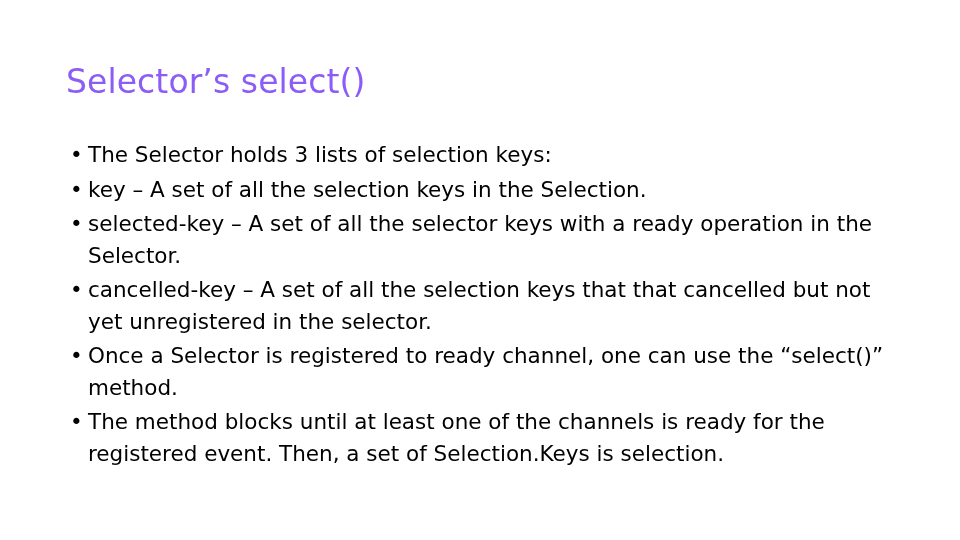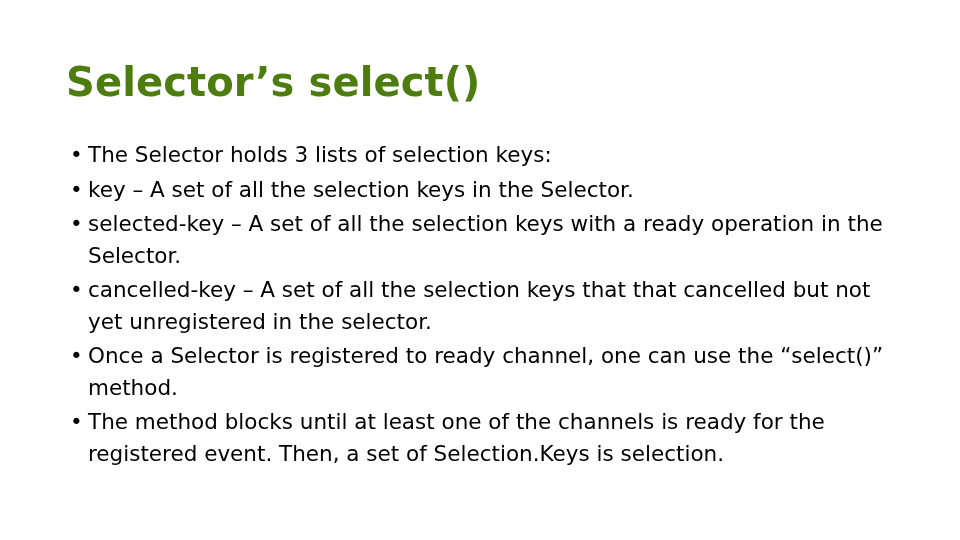--- a/index.html
+++ b/index.html
@@ -24,25 +24,25 @@
     background: #ffffff;
     box-sizing: border-box;
   }
 
   
   .slide-title {
     position: absolute;
     left: 66px;
     top: 58px;
     width: 830px;
-    font-size: 40px;
+    font-size: 33px;
     line-height: 48px;
-    font-weight: 700;
+    font-weight: 400;
     letter-spacing: 0.1px;
-    color: #4d7c0f;
+    color: #8b5cf6;
     white-space: nowrap;
   }
 
   
   .body-block {
     position: absolute;
     left: 62px;
     top: 139px;
     width: 836px;
   }
@@ -91,26 +91,26 @@
   <div class="body-block">
     <ul class="bullet-list">
 
       <li class="bullet-item">
         <span class="bullet-marker">•</span>
         <span class="bullet-text">The Selector holds 3 lists of selection keys:</span>
       </li>
 
       <li class="bullet-item">
         <span class="bullet-marker">•</span>
-        <span class="bullet-text">key – A set of all the selection keys in the Selector.</span>
+        <span class="bullet-text">key – A set of all the selection keys in the Selection.</span>
       </li>
 
       <li class="bullet-item">
         <span class="bullet-marker">•</span>
-        <span class="bullet-text">selected-key – A set of all the selection keys with a ready operation in the Selector.</span>
+        <span class="bullet-text">selected-key – A set of all the selector keys with a ready operation in the Selector.</span>
       </li>
 
       <li class="bullet-item">
         <span class="bullet-marker">•</span>
         <span class="bullet-text">cancelled-key – A set of all the selection keys that that cancelled but not yet unregistered in the selector.</span>
       </li>
 
       <li class="bullet-item">
         <span class="bullet-marker">•</span>
         <span class="bullet-text">Once a Selector is registered to ready channel, one can use the “select()” method.</span>

